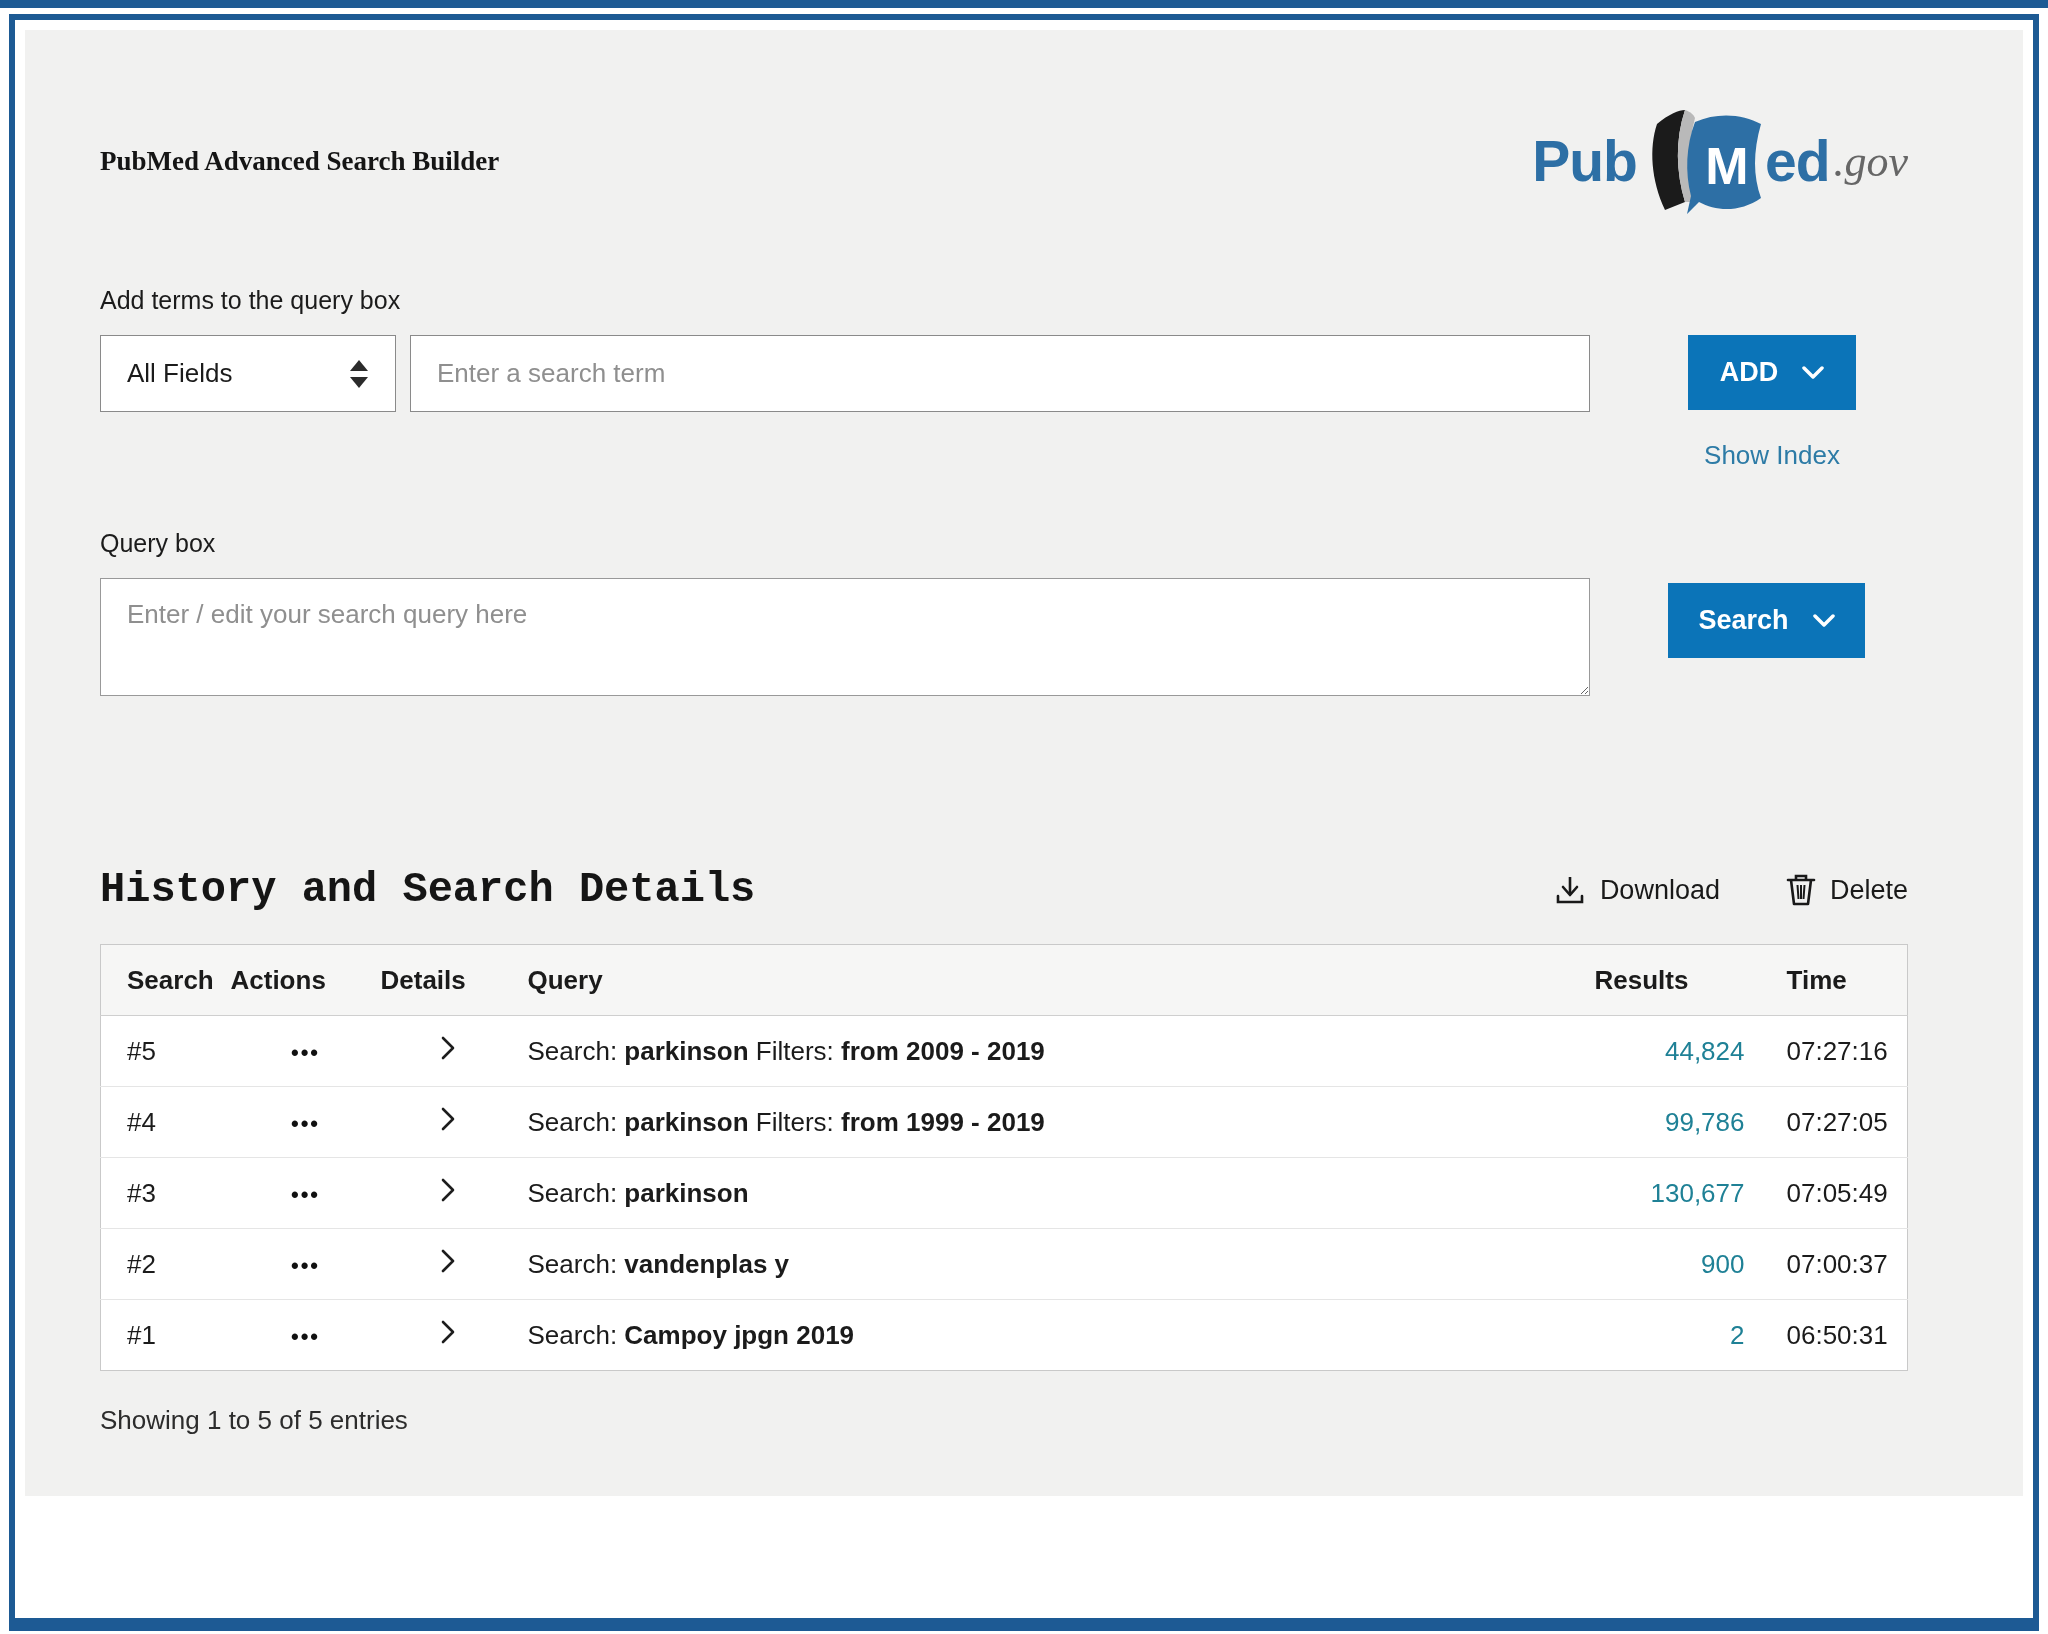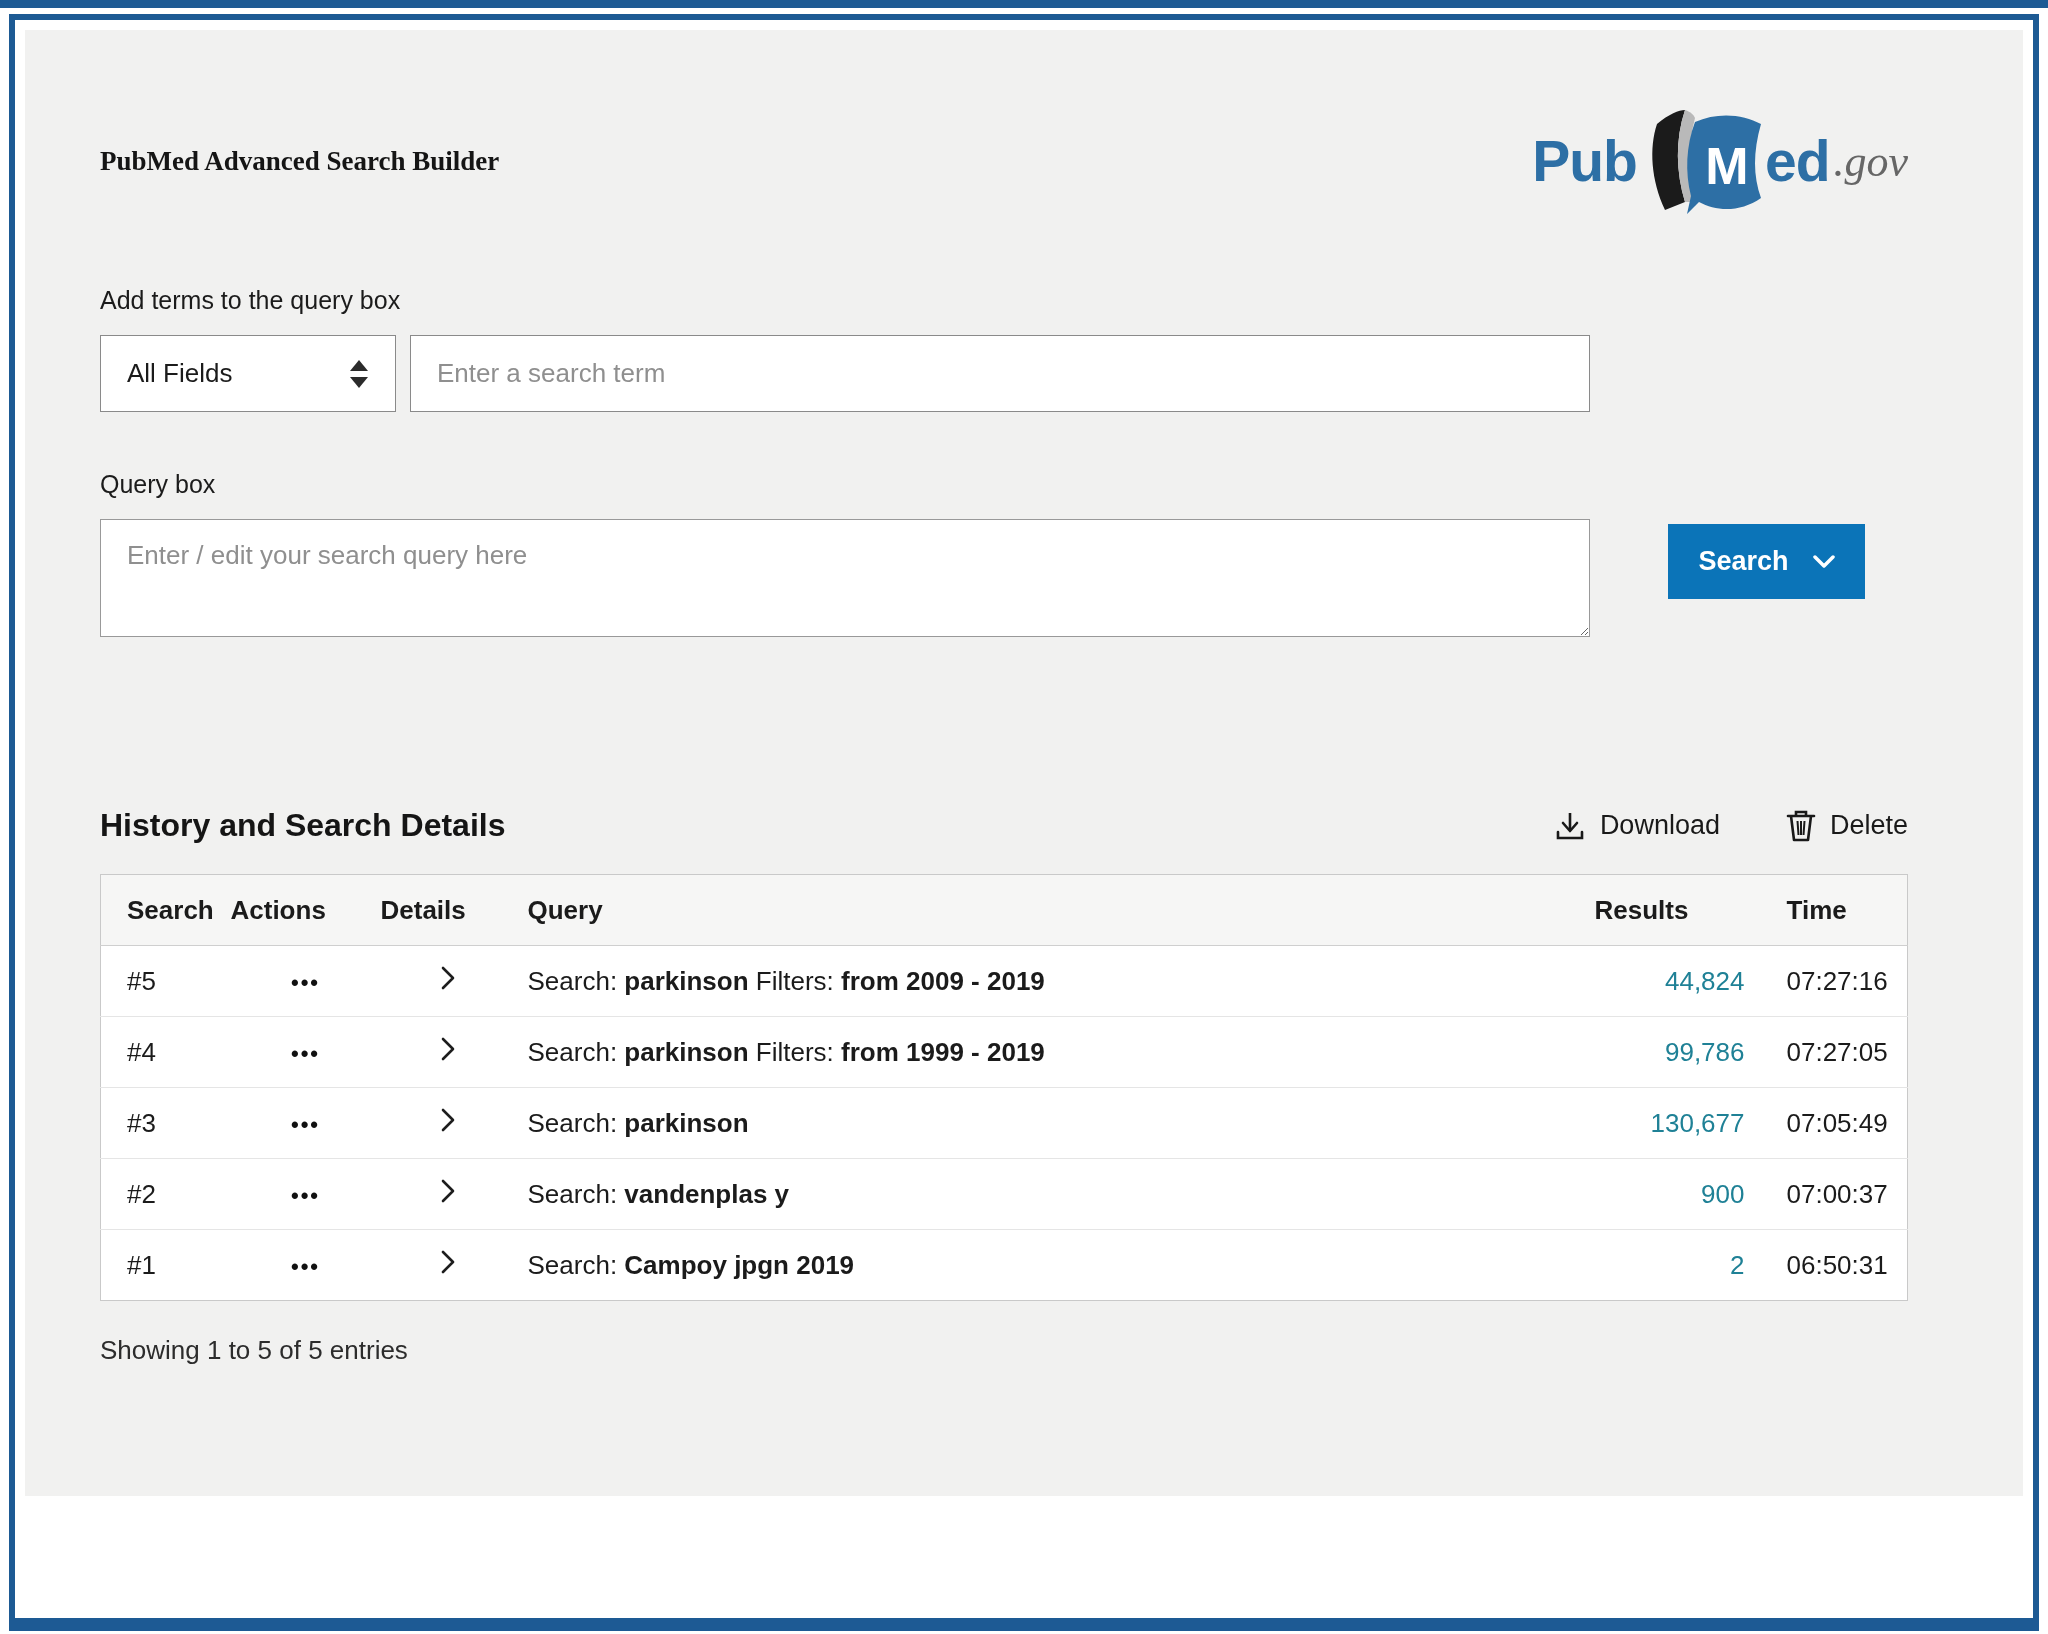--- a/index.html
+++ b/index.html
@@ -106,22 +106,22 @@
     padding:20px 26px; color:#1b1b1b;
     resize:both;
   }
   .search-btn { width:197px; height:75px; margin-left:78px; margin-top:5px; }
   
   .hist-head {
     margin-top:170px;
     display:flex; justify-content:space-between; align-items:center;
   }
   h2.hist-title {
-    font-family:Liberation Sans, sans-serif;
-    font-size:32px; font-weight:700; color:#151515;
+    font-family:Liberation Mono, monospace;
+    font-size:42px; font-weight:700; color:#151515;
   }
   .hist-actions { display:flex; align-items:center; gap:66px; }
   .icon-btn {
     display:flex; align-items:center; gap:14px;
     background:none; border:none; cursor:pointer;
     font-size:27px; color:#191919; font-family:"Liberation Sans", sans-serif;
   }
   table.history {
     margin-top:30px; width:100%;
     border-collapse:collapse;
@@ -179,20 +179,29 @@
     <div class="field-label lbl-add">Add terms to the query box</div>
     <div class="add-row">
       <div class="select-box">
         <span>All Fields</span>
         <svg width="20" height="28" viewBox="0 0 20 28">
           <path d="M10 0 L19 11 L1 11 Z" fill="#2b2b2b"></path>
           <path d="M10 28 L19 17 L1 17 Z" fill="#2b2b2b"></path>
         </svg>
       </div>
       <input class="term-input" type="text" placeholder="Enter a search term" style="">
+      <div class="add-col">
+        <button class="btn-primary add-btn">
+          <span>ADD</span>
+          <svg width="22" height="13" viewBox="0 0 22 13">
+            <polyline points="2,2 11,11 20,2" fill="none" stroke="#ffffff" stroke-width="3.5" stroke-linecap="round" stroke-linejoin="round"></polyline>
+          </svg>
+        </button>
+        <a class="show-index">Show Index</a>
+      </div>
     </div>
 
     <div class="field-label lbl-query">Query box</div>
     <div class="query-row">
       <textarea class="query-textarea" placeholder="Enter / edit your search query here" style=""></textarea>
       <button class="btn-primary search-btn">
         <span>Search</span>
         <svg width="22" height="13" viewBox="0 0 22 13">
           <polyline points="2,2 11,11 20,2" fill="none" stroke="#ffffff" stroke-width="3.5" stroke-linecap="round" stroke-linejoin="round"></polyline>
         </svg>

